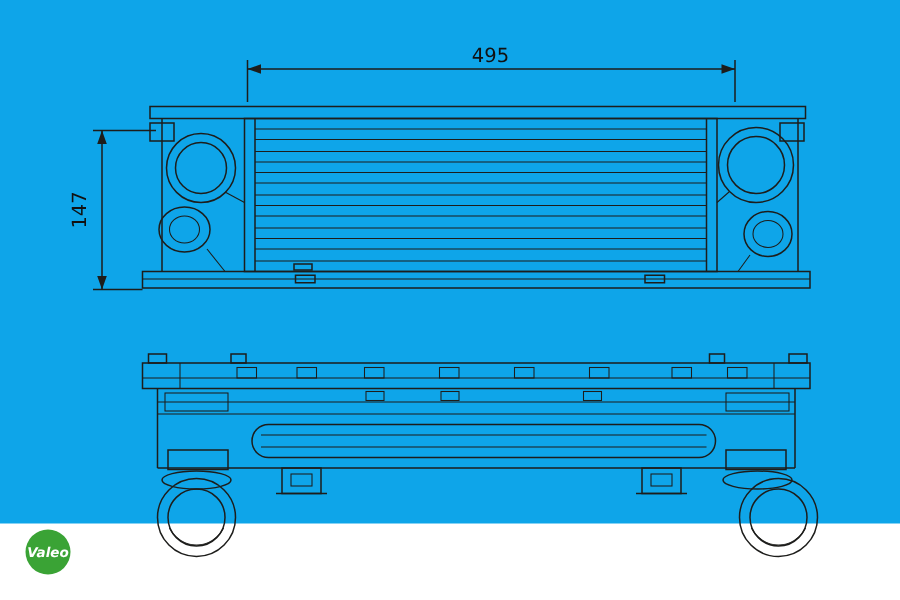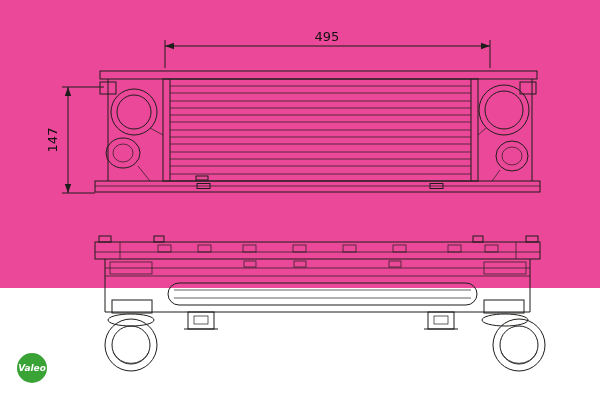--- a/index.html
+++ b/index.html
@@ -1,20 +1,20 @@
 <!DOCTYPE html>
 <html><head>
 <meta charset="utf-8">
 <style>
   html,body{
     margin:0;padding:0;background:#ffffff;
     width:600px;height:400px;overflow:hidden;
     font-family:"DejaVu Sans",sans-serif;
   }
-  .stage{width:600px;height:288px;position:relative;background:#ec4899;}
+  .stage{width:600px;height:349px;position:relative;background:#0ea5e9;}
   svg{display:block}
   .ln{stroke:#1d1d1b;stroke-width:1;fill:none;}
   .lnthin{stroke:#1d1d1b;stroke-width:.7;fill:none;}
   .solid{fill:#1d1d1b;stroke:none;}
   .dim-text{font-size:13px;fill:#111;font-family:"DejaVu Sans",sans-serif;}
   .logo-text{font-size:9px;font-weight:bold;font-style:italic;fill:#ffffff;font-family:"DejaVu Sans",sans-serif;}
 </style>
 </head>
 <body>
 

